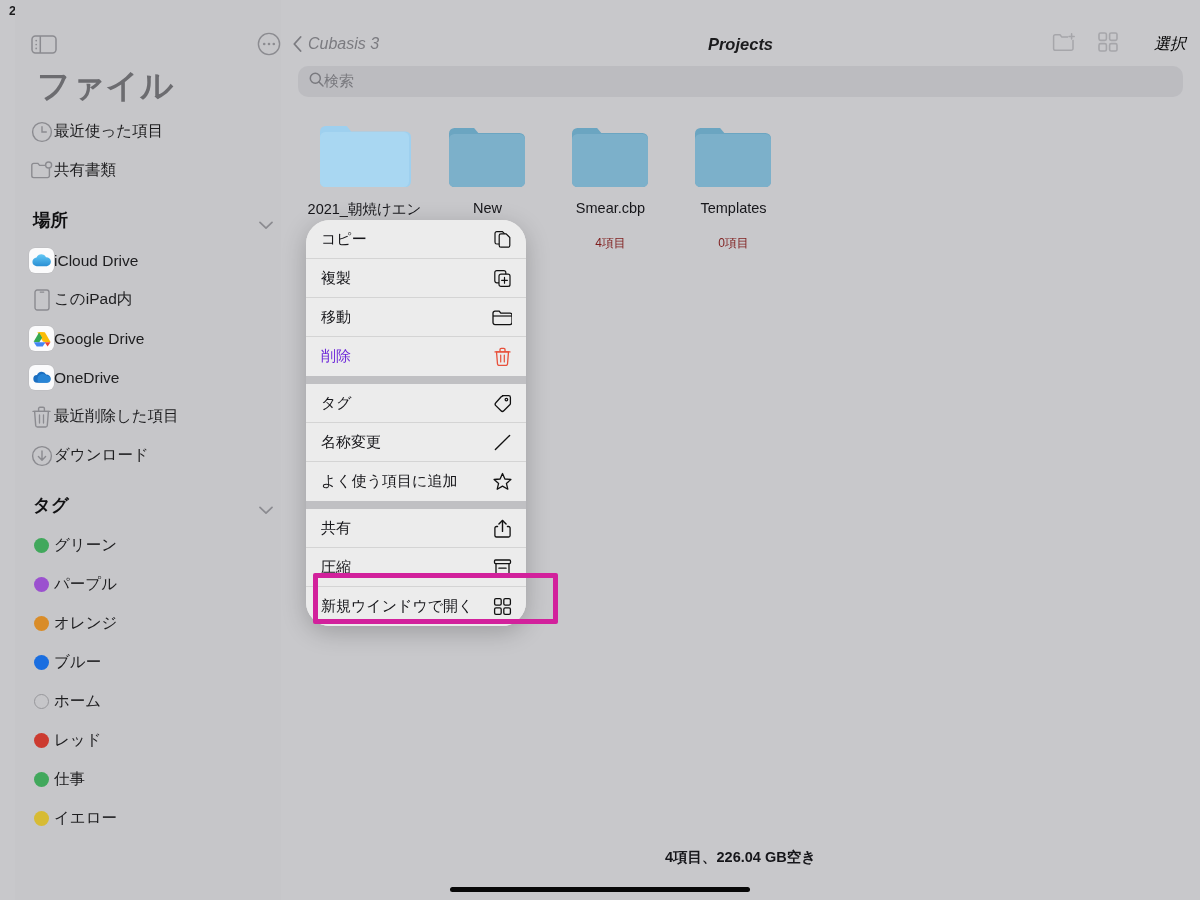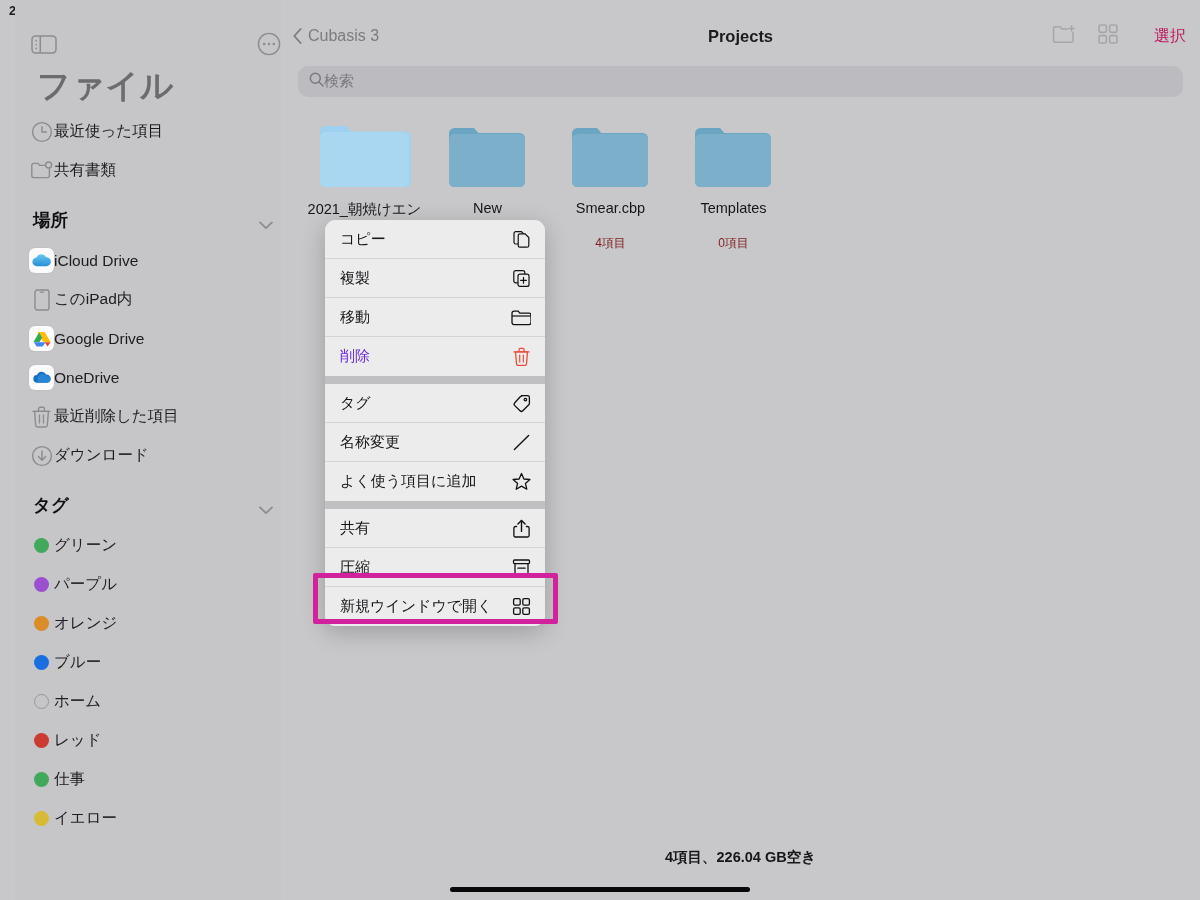--- a/index.html
+++ b/index.html
@@ -63,52 +63,52 @@
   .tag-dot { width: 15px; height: 15px; border-radius: 50%; }
   .tag-dot.hollow { background: transparent; border: 1.3px solid #97979b; }
   .app-ico-box {
     width: 25px; height: 25px; border-radius: 6px; background: #fbfbfc;
     display: flex; align-items: center; justify-content: center;
     box-shadow: 0 0 0 .5px rgba(0,0,0,.06);
   }
 
   
   .main { position: absolute; top: 0; left: 281px; width: 919px; height: 900px; background: #c8c8cb; }
-  .nav-bar { position: absolute; top: 18px; left: 0; width: 919px; height: 36px; display: flex; align-items: center; }
+  .nav-bar { position: absolute; top: 26px; left: 0; width: 919px; height: 36px; display: flex; align-items: center; font-style: italic; }
   .back-btn { display: flex; align-items: center; gap: 6px; padding-left: 12px; cursor: pointer; }
   .back-chev { width: 9px; height: 16px; }
   .back-label { font-size: 16px; color: #7b7b80; }
   .nav-title {
     position: absolute; left: 0; right: 0; text-align: center;
     font-size: 16.5px; font-weight: bold; color: #1b1b1d; pointer-events: none;
   }
   .nav-actions { position: absolute; right: 14px; display: flex; align-items: center; gap: 22px; }
   .nav-ico { cursor: pointer; opacity: .55; }
-  .nav-select-label { font-size: 16px; color: #be185d; cursor: pointer; margin-left: 14px; }
+  .nav-select-label { font-size: 16px; color: #000000; cursor: pointer; margin-left: 14px; }
 
   .search-wrap { position: absolute; top: 66px; left: 17px; width: 885px; height: 31px; }
   .search-field {
     width: 100%; height: 31px; border-radius: 10px; background: #bcbcc0;
     display: flex; align-items: center; padding-left: 11px; cursor: text;
     border: none; font-family: inherit;
   }
   .search-ph { font-size: 15px; color: #79797e; }
 
   .grid { position: absolute; top: 120px; left: 0; width: 919px; display: flex; padding-left: 22px; }
   .grid-item { width: 123px; display: flex; flex-direction: column; align-items: center; cursor: pointer; }
   .folder-icon { width: 93px; height: 72px; position: relative; }
   .item-name { margin-top: 8px; font-size: 14.5px; color: #16161a; text-align: center; max-width: 123px;
                white-space: nowrap; overflow: hidden; text-overflow: clip; }
   .item-sub { margin-top: 19px; font-size: 12px; color: #7f1d1d; }
   .grid-item.selected .folder-icon { filter: none; }
 
   
   .ctx-menu {
-    position: absolute; top: 220px; left: 325px; width: 220px;
-    border-radius: 11px; overflow: hidden;
+    position: absolute; top: 220px; left: 306px; width: 220px;
+    border-radius: 24px; overflow: hidden;
     background: #c0c0c3;
     box-shadow: 0 6px 24px rgba(0,0,0,.22);
     font-size: 15px;
   }
   .ctx-group { background: #ececec; }
   .ctx-gap { height: 8px; background: #c0c0c3; }
   .ctx-item {
     height: 39px; display: flex; align-items: center; justify-content: space-between;
     padding: 0 14px 0 15px; background: #ececec; cursor: pointer;
     border-bottom: .6px solid #d4d4d4;

